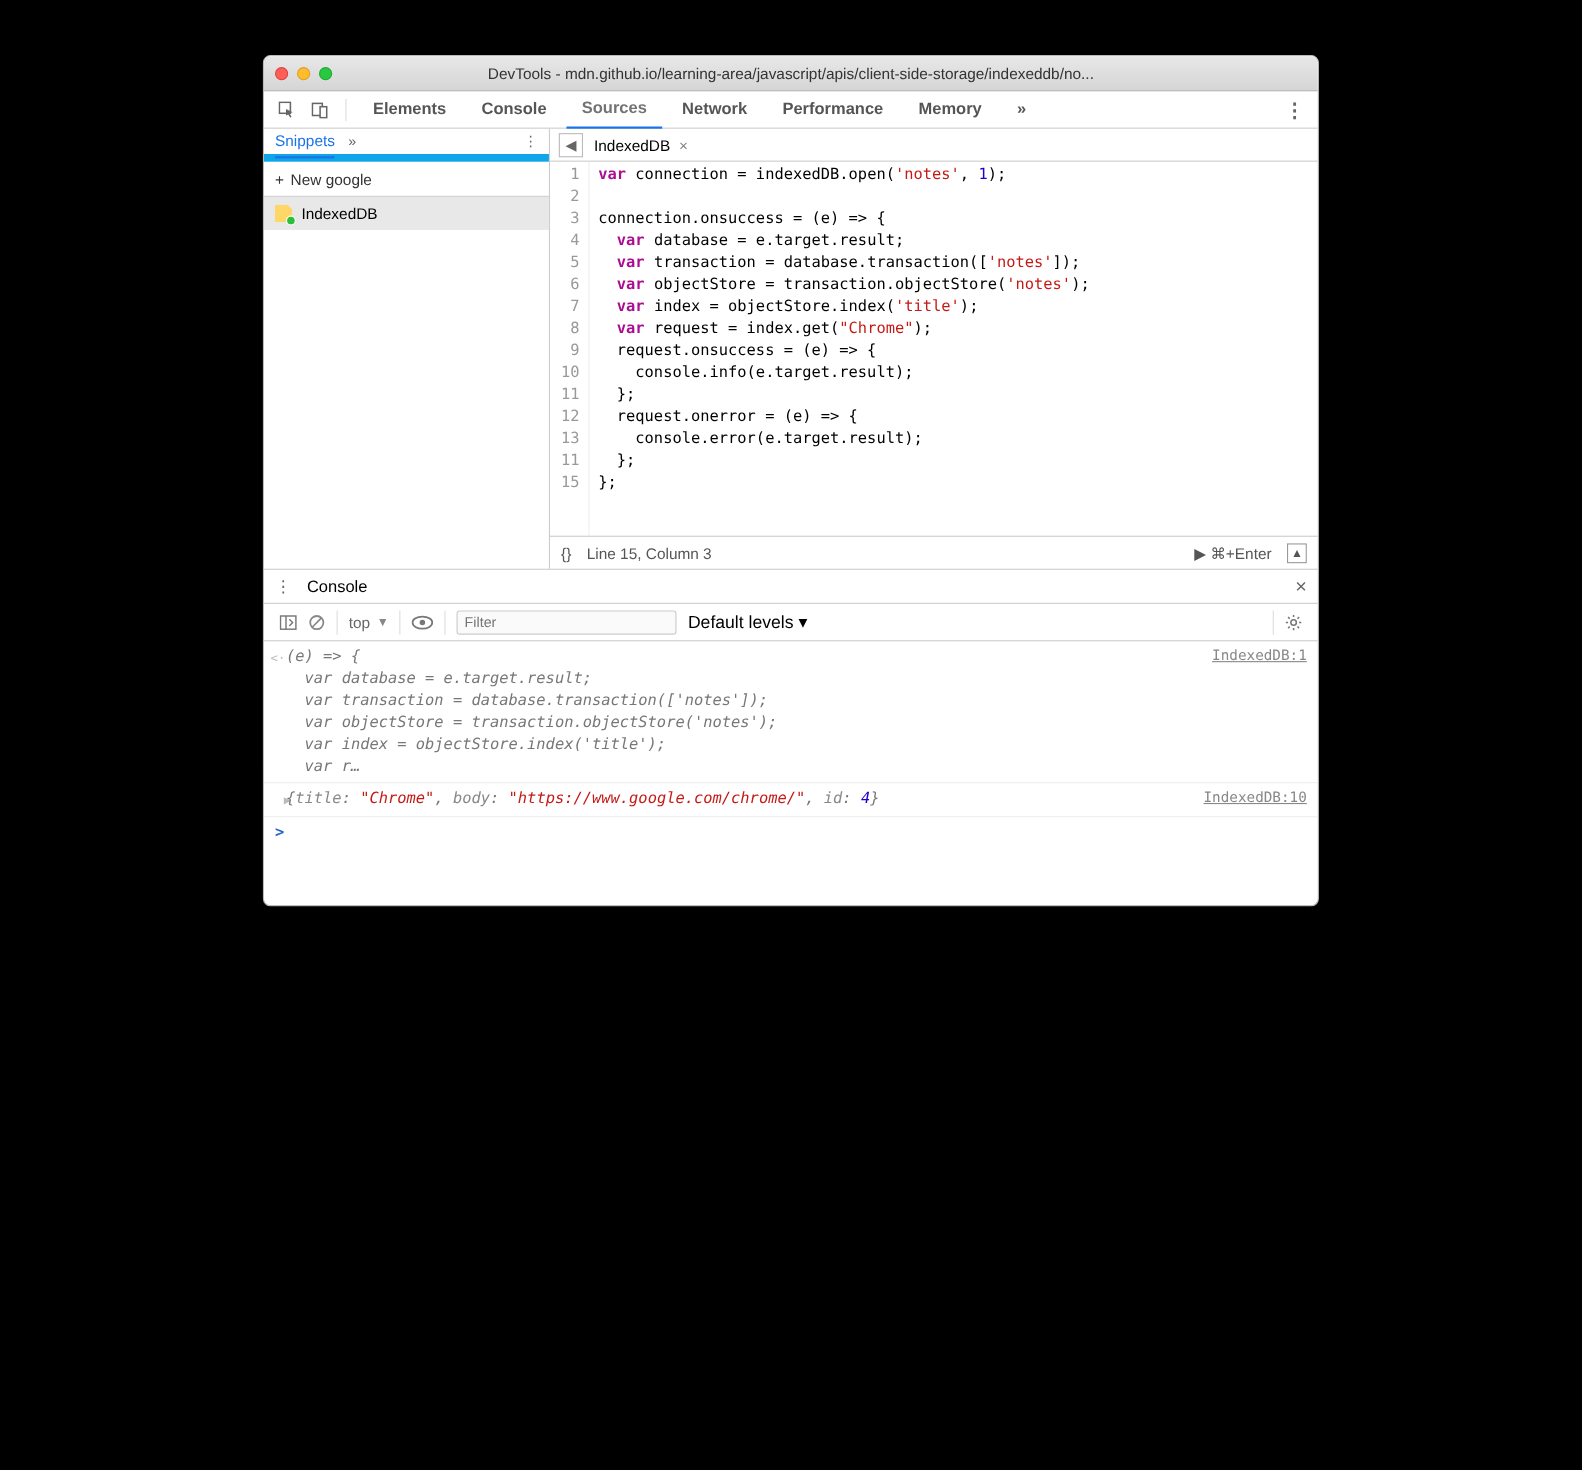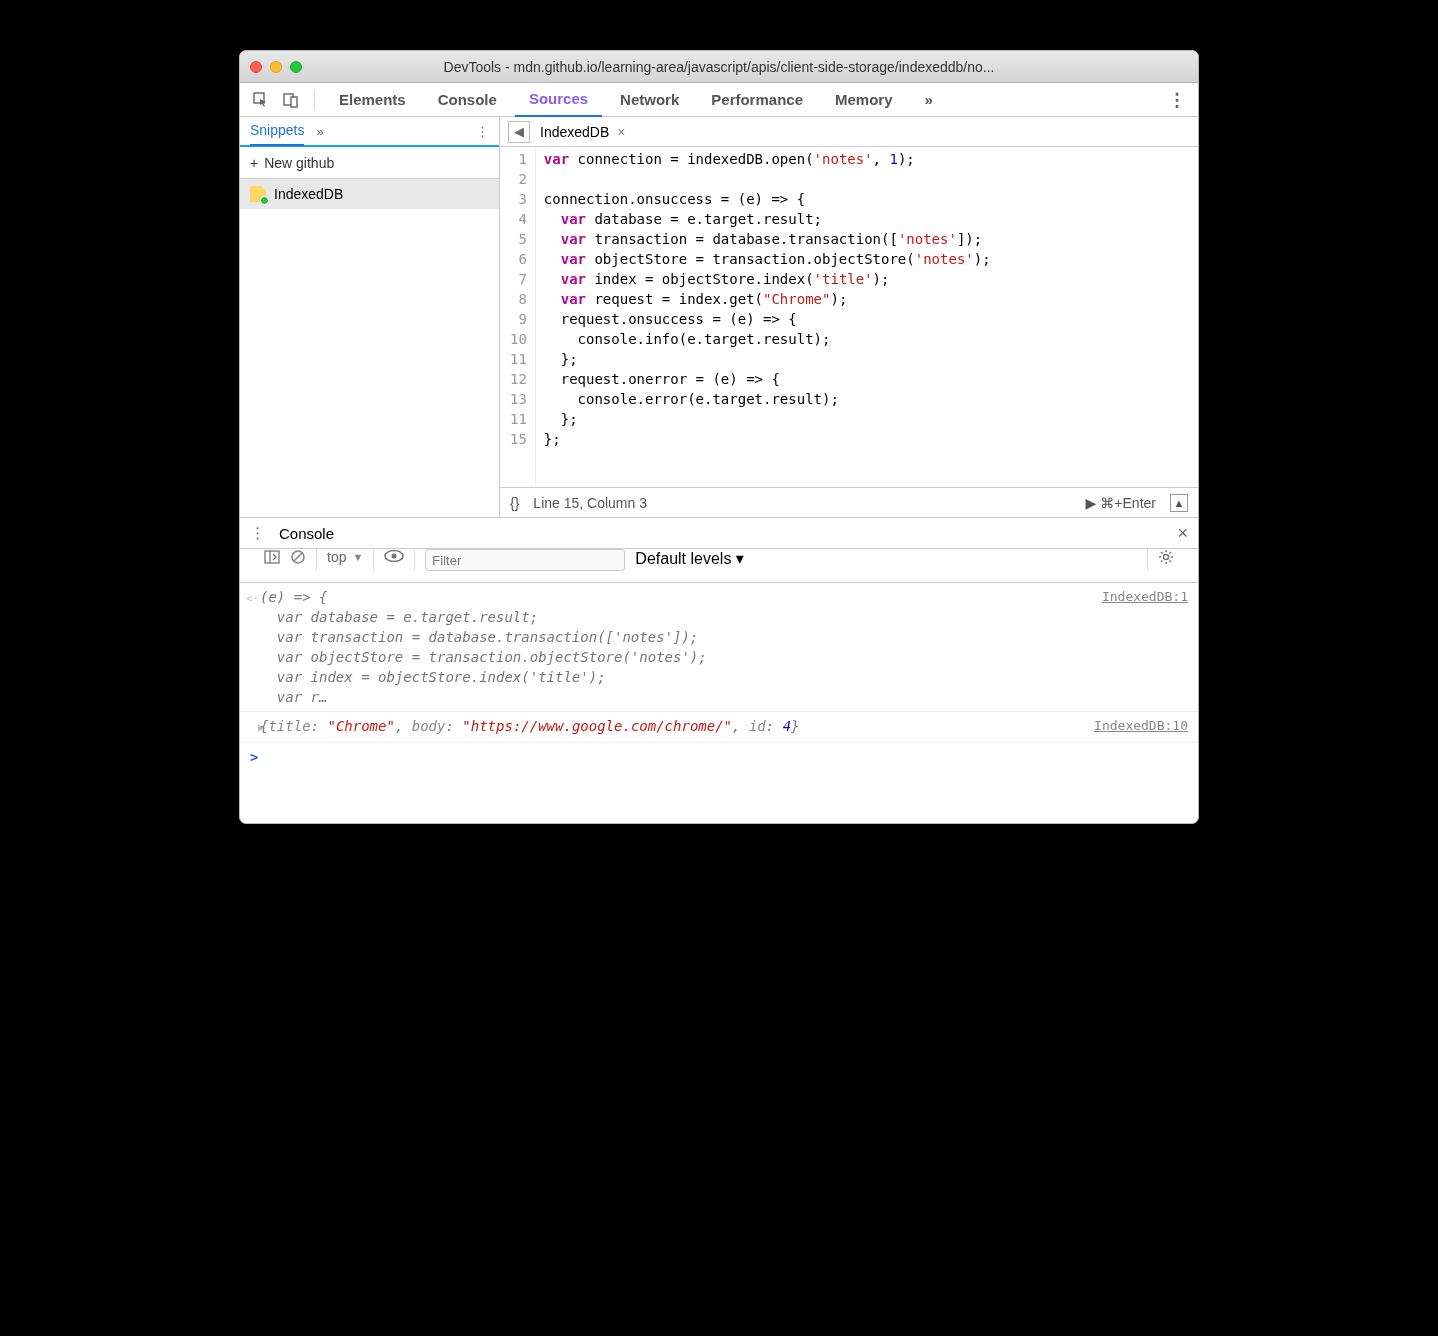--- a/index.html
+++ b/index.html
@@ -42,27 +42,27 @@
     display:flex;
     align-items:center;
     padding: 0 8px;
     gap: 4px;
     color:#555;
     font-weight:bold;
   }
   .toolbar .iconbtn { width:26px; height:26px; display:flex; align-items:center; justify-content:center; color:#666; }
   .toolbar .sep { width:1px; height:20px; background:#ddd; margin:0 6px; }
   .toolbar .tab { padding: 0 14px; height:34px; display:flex; align-items:center; color:#555; font-size:15px; cursor:pointer; }
-  .toolbar .tab.active { color:#8b5cf6; border-bottom:2px solid #1a73e8; }
+  .toolbar .tab.active { color:#737373; border-bottom:2px solid #1a73e8; }
   .toolbar .spacer { flex:1; }
   .toolbar .menu { width:26px; text-align:center; font-size:18px; color:#666; }
   
   .panes { display:flex; height: 400px; }
   .left { width:260px; border-right:1px solid #ccc; display:flex; flex-direction:column; }
-  .left .tabs { height:30px; border-bottom:2px solid #0ea5e9; display:flex; align-items:center; padding: 0 10px; gap:12px; }
+  .left .tabs { height:30px; border-bottom:7px solid #0ea5e9; display:flex; align-items:center; padding: 0 10px; gap:12px; }
   .left .tabs .ltab { color:#1a73e8; border-bottom:2px solid #1a73e8; height:30px; display:flex; align-items:center; font-size:14px; }
   .left .tabs .chev { color:#666; }
   .left .tabs .spacer { flex:1; }
   .newsnippet { height:32px; border-bottom:1px solid #ccc; display:flex; align-items:center; padding:0 10px; gap:6px; color:#333; font-size:14px; }
   .filelist { flex:1; }
   .fileitem { height:30px; display:flex; align-items:center; padding:0 10px; gap:8px; background:#e8e8e8; font-size:14px; }
   .fileitem .fileicon { width:16px; height:16px; position:relative; }
   .fileitem .fileicon::before { content:""; position:absolute; inset:0; background:#ffd766; clip-path: polygon(0 0, 70% 0, 100% 30%, 100% 100%, 0 100%); }
   .fileitem .fileicon::after { content:""; position:absolute; right:-3px; bottom:-3px; width:7px; height:7px; border-radius:50%; background:#2bbf3a; border:1px solid #fff; }
   
@@ -80,21 +80,21 @@
   .num { color:#1c00cf; }
   
   .statusbar { height:30px; border-top:1px solid #ccc; display:flex; align-items:center; padding:0 10px; gap:14px; color:#555; font-size:14px; }
   .statusbar .spacer { flex:1; }
   .statusbar .runbtn { display:flex; align-items:center; gap:4px; }
   .statusbar .collapse { width:18px; height:18px; border:1px solid #999; display:flex; align-items:center; justify-content:center; font-size:11px; }
   
   .consolehdr { height:32px; border-top:1px solid #ccc; border-bottom:1px solid #ccc; display:flex; align-items:center; padding:0 10px; gap:14px; font-size:15px; }
   .consolehdr .close { margin-left:auto; font-size:18px; color:#666; }
   
-  .consoletools { height:34px; border-bottom:1px solid #ccc; display:flex; align-items:flex-start; padding:0 24px; gap:10px; color:#666; }
+  .consoletools { height:34px; border-bottom:1px solid #ccc; display:flex; align-items:center; padding:0 14px; gap:10px; color:#666; }
   .consoletools .ctx { display:flex; align-items:center; gap:6px; font-size:14px; }
   .consoletools .filter { flex:0 0 200px; border:1px solid #ccc; border-radius:3px; height:22px; padding:0 6px; font-size:13px; background:#fafafa; }
   .consoletools .levels { font-size:16px; color:#000000; }
   .consoletools .sep2 { width:1px; height:22px; background:#ddd; }
   .consoletools .spacer { flex:1; }
   
   .consolebody { font-family: Menlo, Consolas, monospace; font-size:14px; line-height:20px; min-height:240px; }
   .logrow { display:flex; align-items:flex-start; padding:4px 10px 4px 6px; border-bottom:1px solid #eee; }
   .logrow .arrow { width:14px; color:#bbb; font-size:11px; padding-top:2px;}
   .logrow .content { flex:1; color:#777; font-style:italic; white-space:pre; }
@@ -144,21 +144,21 @@
   <div class="panes">
     <div class="left">
       <div class="tabs">
         <div class="ltab">Snippets</div>
         <div class="chev">»</div>
         <div class="spacer"></div>
         <div class="chev">⋮</div>
       </div>
       <div class="newsnippet">
         <span>+</span>
-        <span>New github</span>
+        <span>New google</span>
       </div>
       <div class="filelist" id="filelist">
           <div class="fileitem">
             <span class="fileicon"></span>
             <span>IndexedDB</span>
           </div>
         </div>
     </div>
 
     <div class="right">

